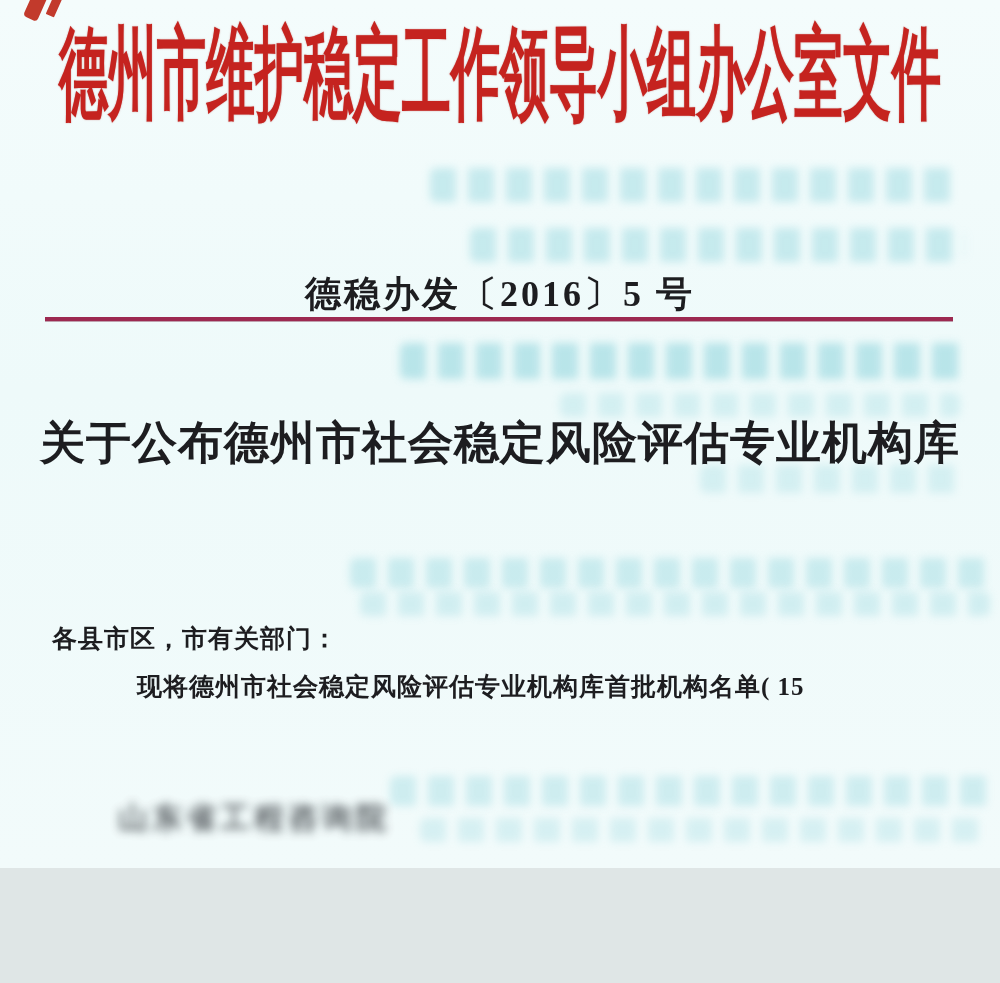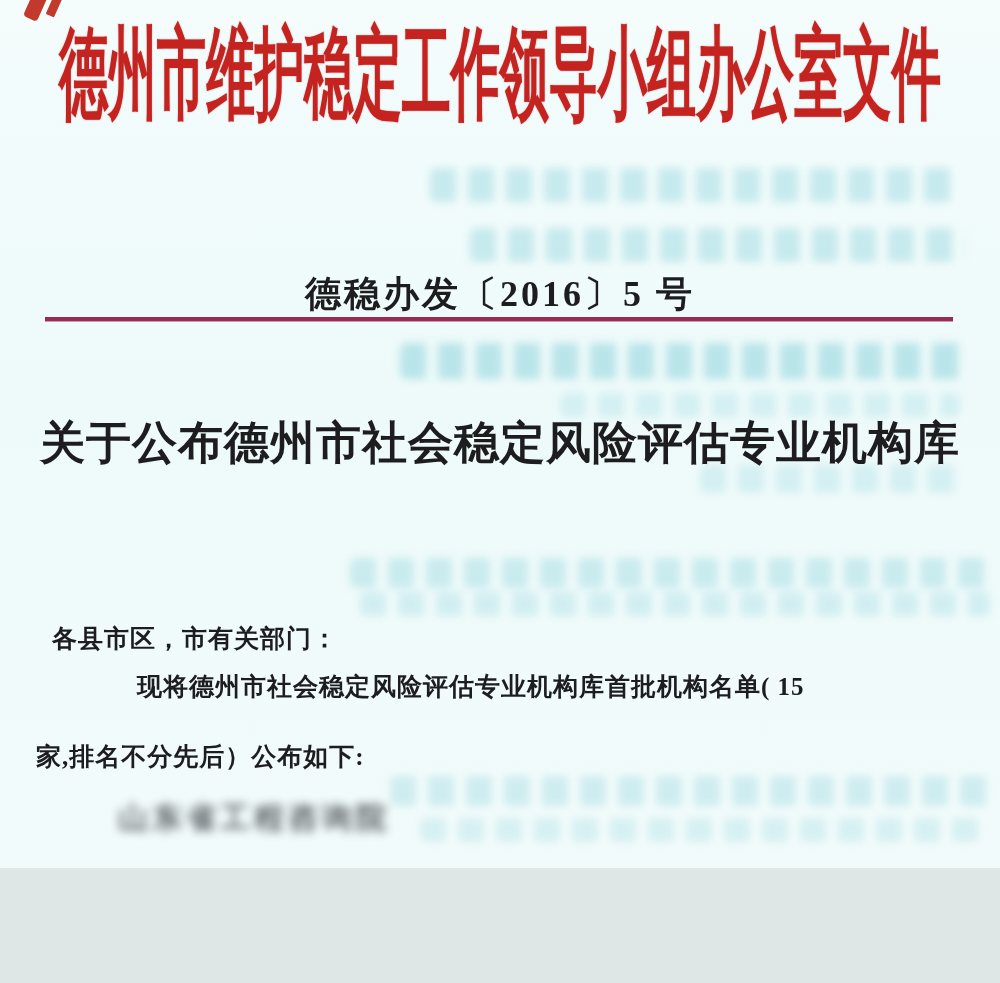--- a/index.html
+++ b/index.html
@@ -147,20 +147,19 @@
   <div class="red-rule"></div>
 
   <div class="doc-title">
     <div>关于公布德州市社会稳定风险评估专业机构库</div>
   </div>
 
   <div class="bodyline salutation">各县市区，市有关部门：</div>
 
   <div class="bodyline para-l1">现将德州市社会稳定风险评估专业机构库首批机构名单( 15</div>
 
-  <div class="bodyline para-l2">家,排名不分先后）公布如下:</div>
 
   <div class="bodyline redacted">山东省工程咨询院</div>
 
 
   <div class="page-number">— 1 —</div>
 
 </div>
 
 </body></html>

